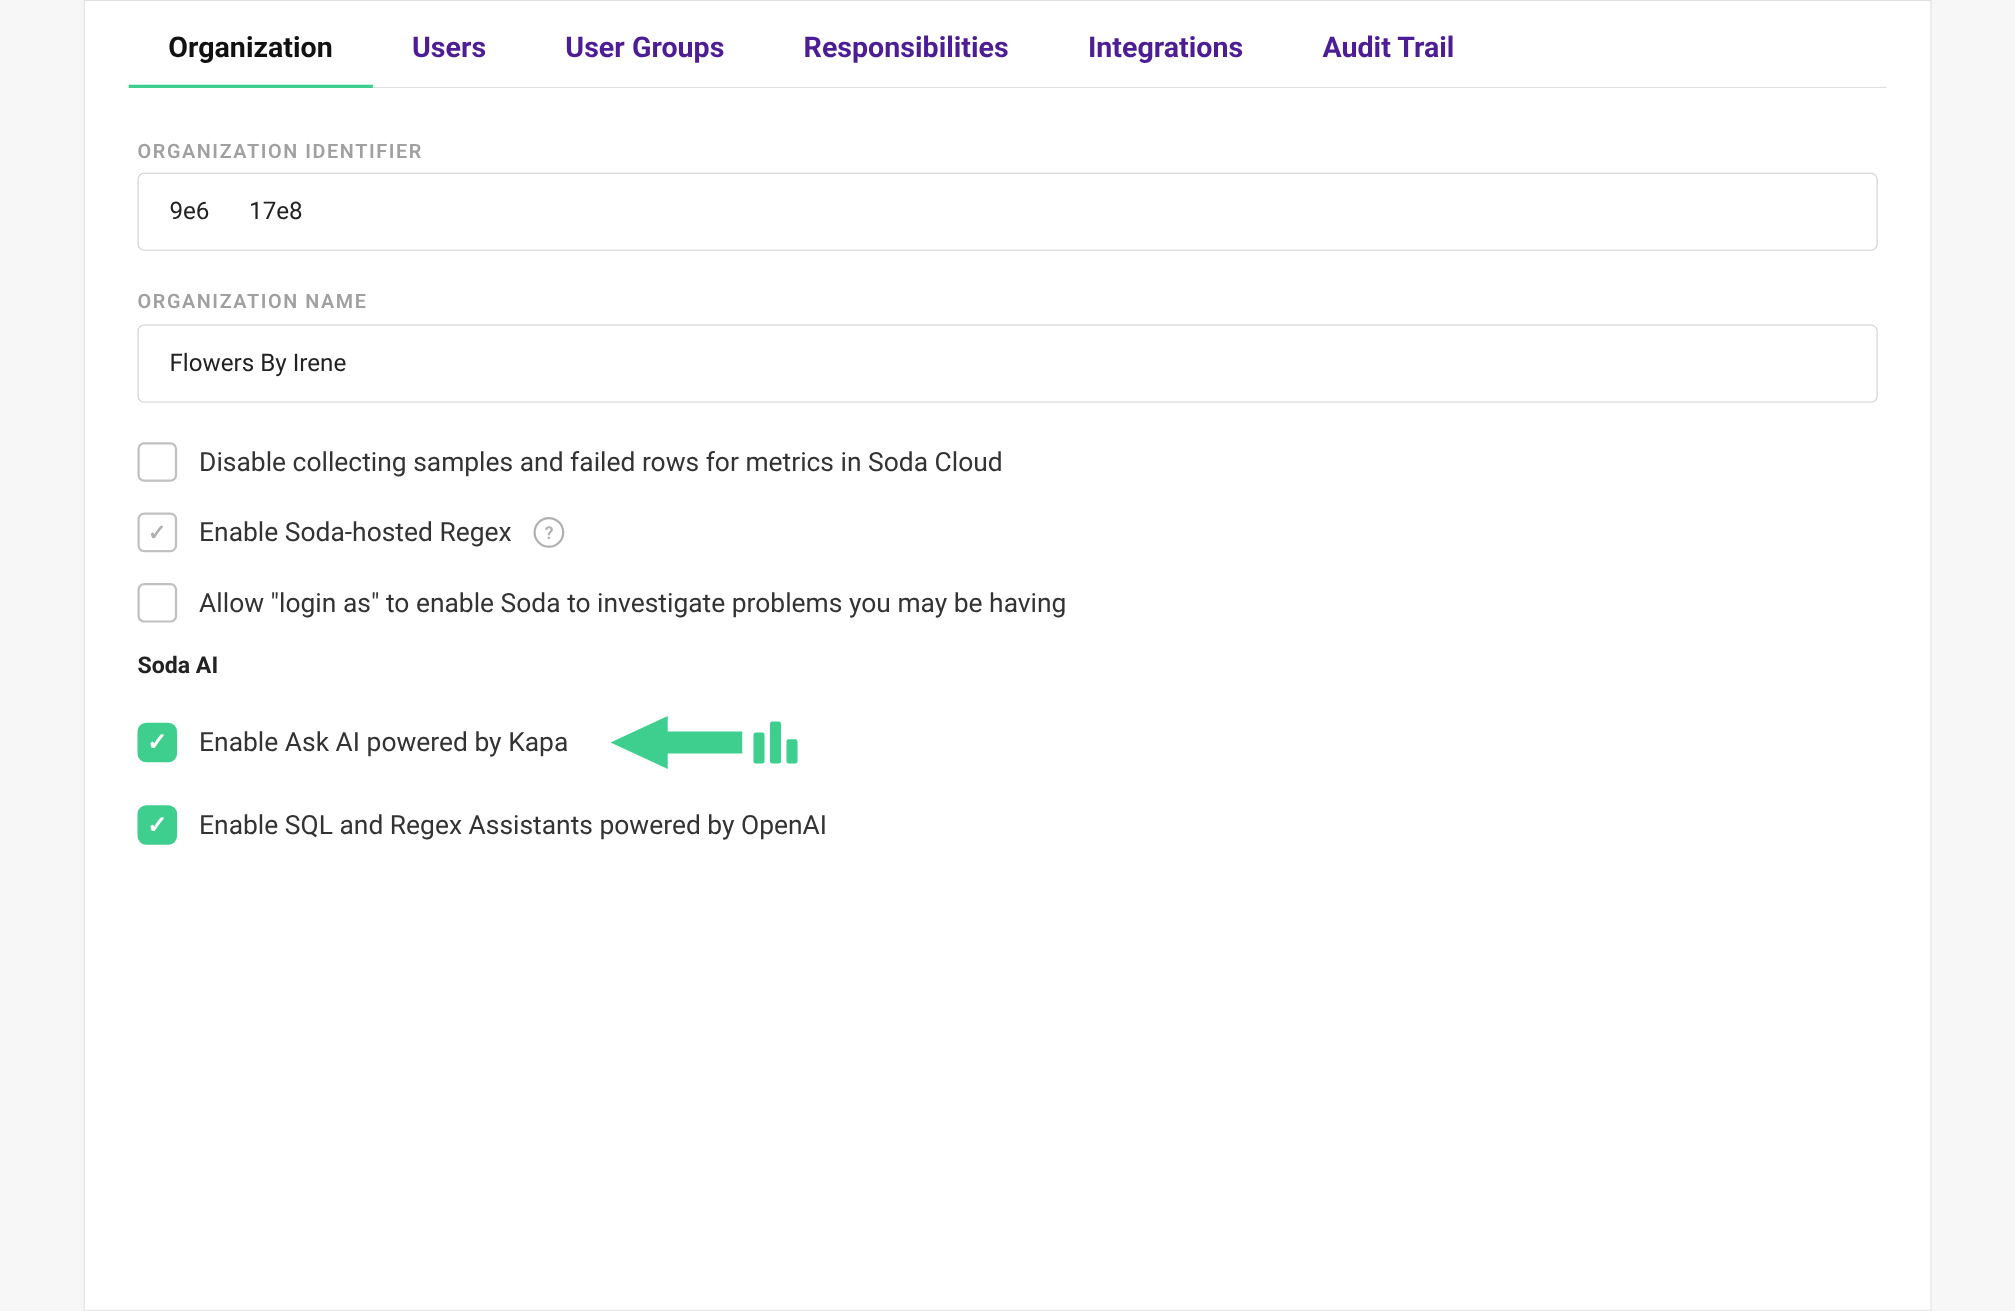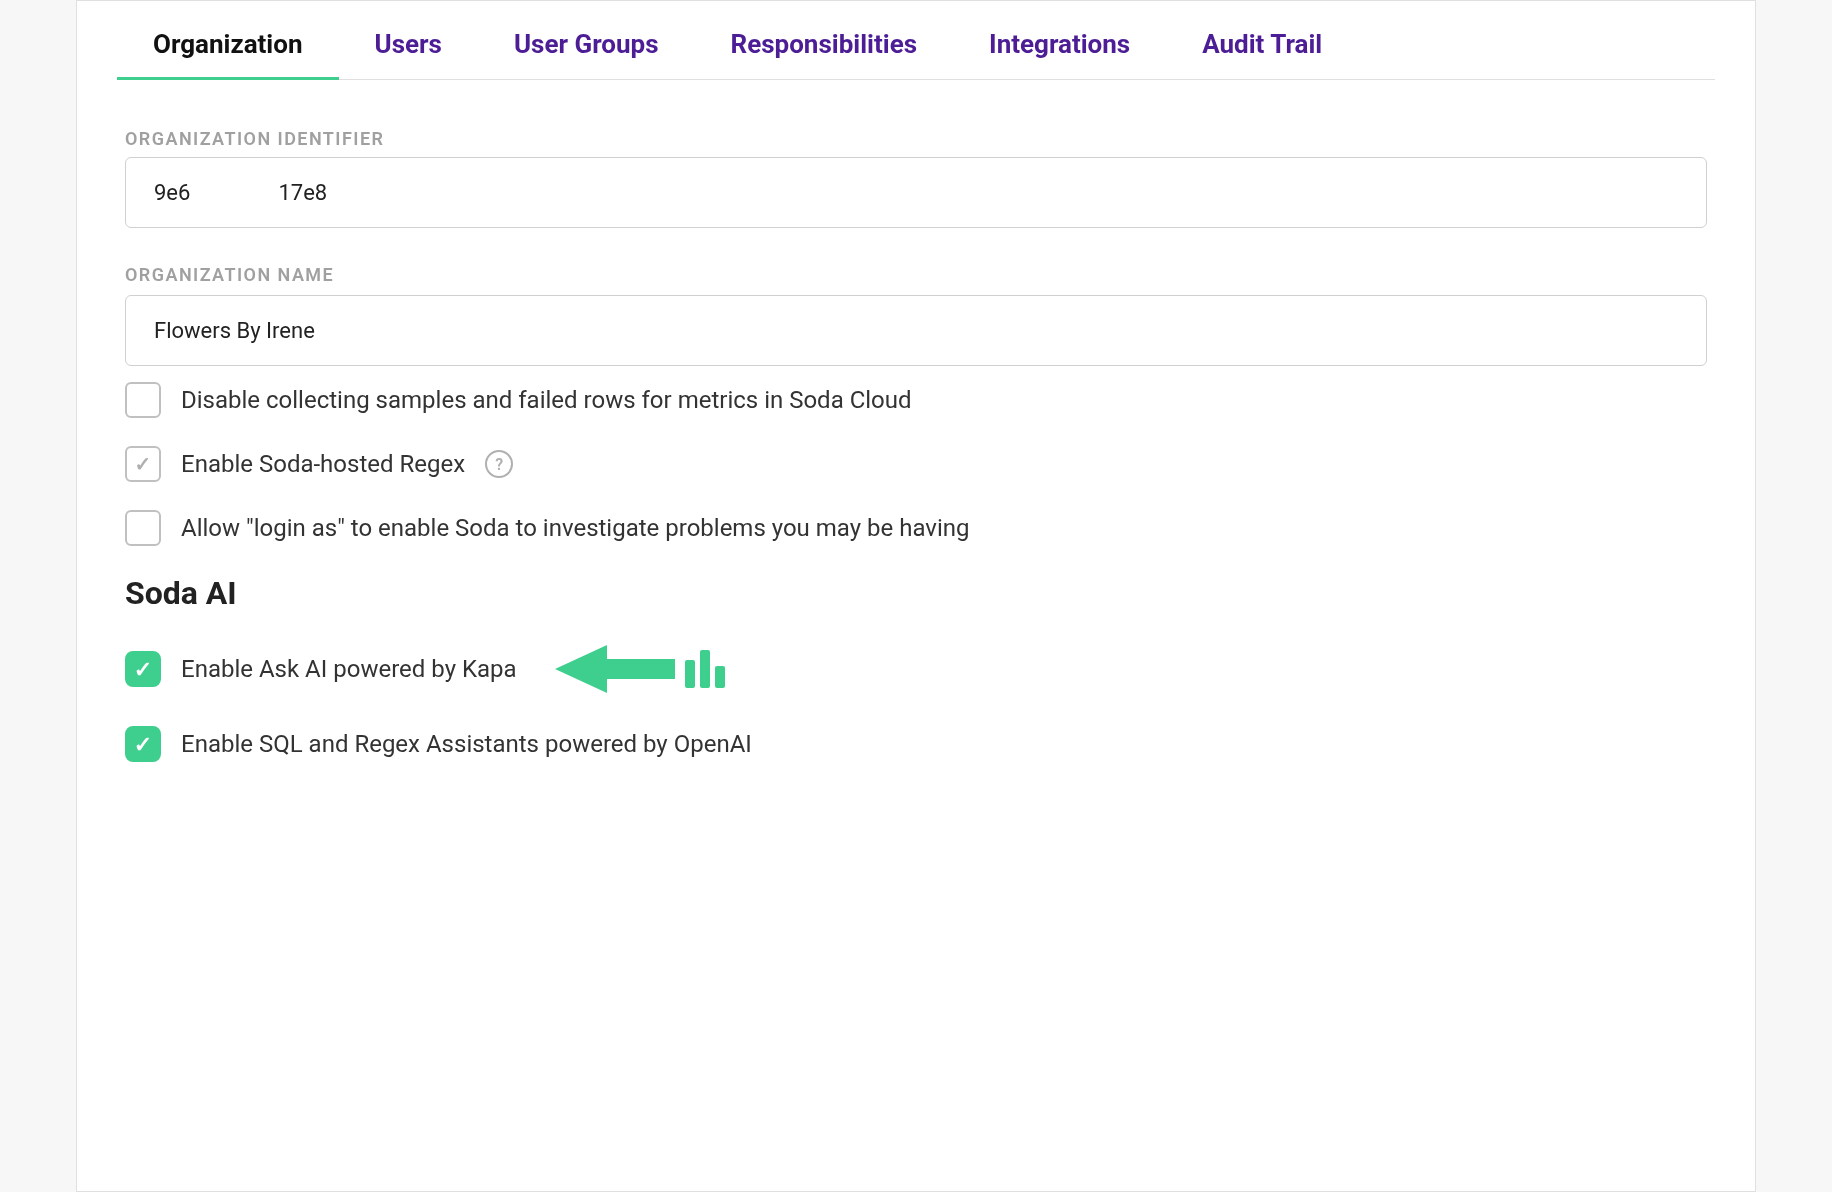--- a/index.html
+++ b/index.html
@@ -52,33 +52,33 @@
       color: #a0a0a0;
       letter-spacing: 0.08em;
       text-transform: uppercase;
       margin-bottom: 10px;
     }
     .org-identifier-box {
       border: 1px solid #d0d0d0;
       border-radius: 6px;
       padding: 22px 28px;
       display: flex;
-      gap: 88px;
+      gap: 36px;
       margin-bottom: 36px;
       background: #fff;
     }
     .org-identifier-box span {
       font-size: 22px;
       color: #222;
     }
     .org-name-box {
       border: 1px solid #d0d0d0;
       border-radius: 6px;
       padding: 22px 28px;
-      margin-bottom: 16px;
+      margin-bottom: 36px;
       background: #fff;
     }
     .org-name-box span {
       font-size: 22px;
       color: #222;
     }
     .section-spacer {
       margin-bottom: 8px;
     }
     
@@ -131,21 +131,21 @@
       display: flex;
       align-items: center;
       justify-content: center;
       color: #b0b0b0;
       font-size: 16px;
       font-weight: 600;
       cursor: pointer;
       flex-shrink: 0;
     }
     .section-heading {
-      font-size: 32px;
+      font-size: 21px;
       font-weight: 700;
       color: #222;
       margin-bottom: 28px;
       margin-top: 8px;
     }
     
     .arrow-annotation {
       display: inline-flex;
       align-items: center;
       gap: 6px;

